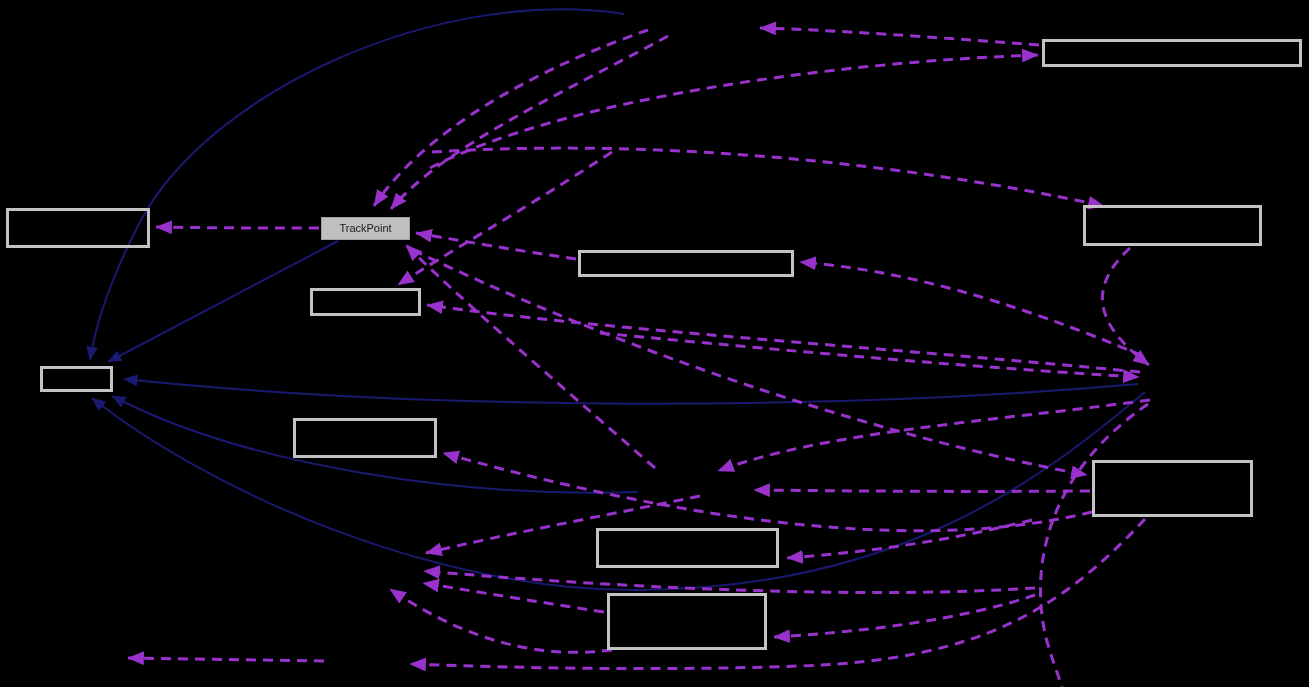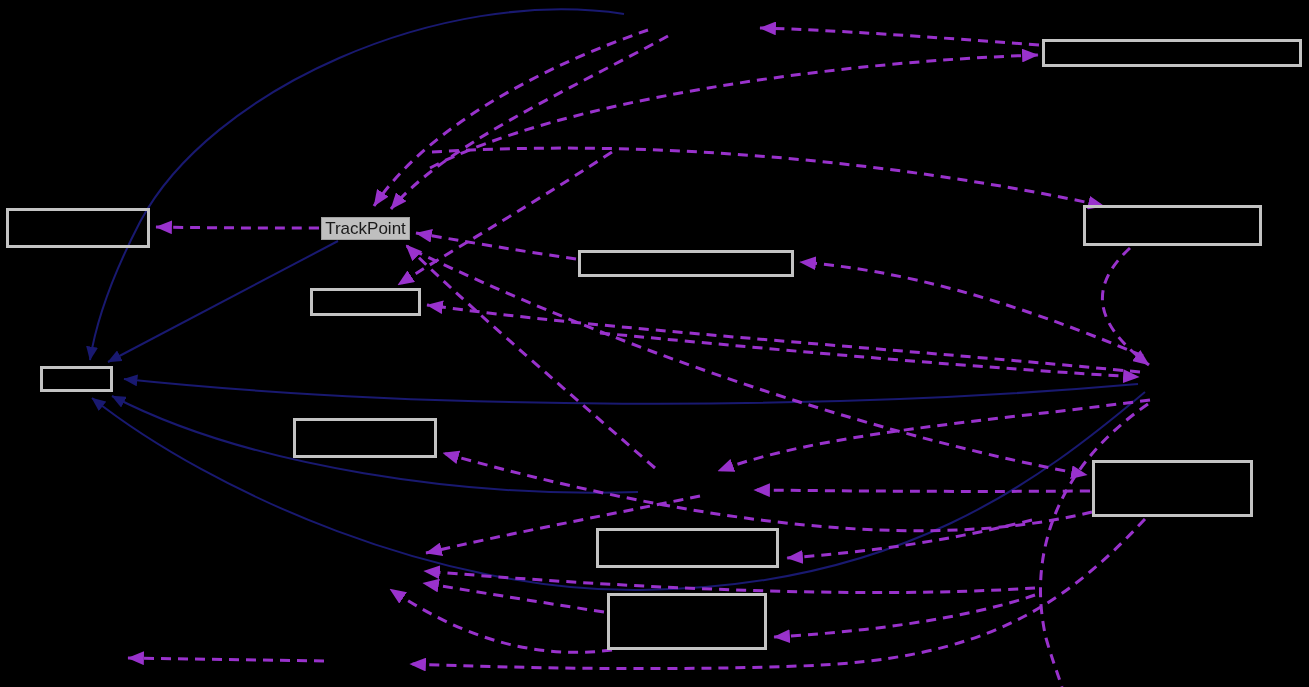--- a/index.html
+++ b/index.html
@@ -43,21 +43,21 @@
   .node {
     position: absolute;
     box-sizing: border-box;
     border: 3px solid var(--border);
     background: transparent;
   }
   .node-highlight {
     border: 1px solid var(--hl-border);
     background: var(--hl-fill);
     color: var(--hl-text);
-    font-size: 17px;
+    font-size: 11px;
     display: flex;
     align-items: center;
     justify-content: center;
     line-height: 1;
   }
 </style>
 </head>
 <body>
 
 <div class="stage">

